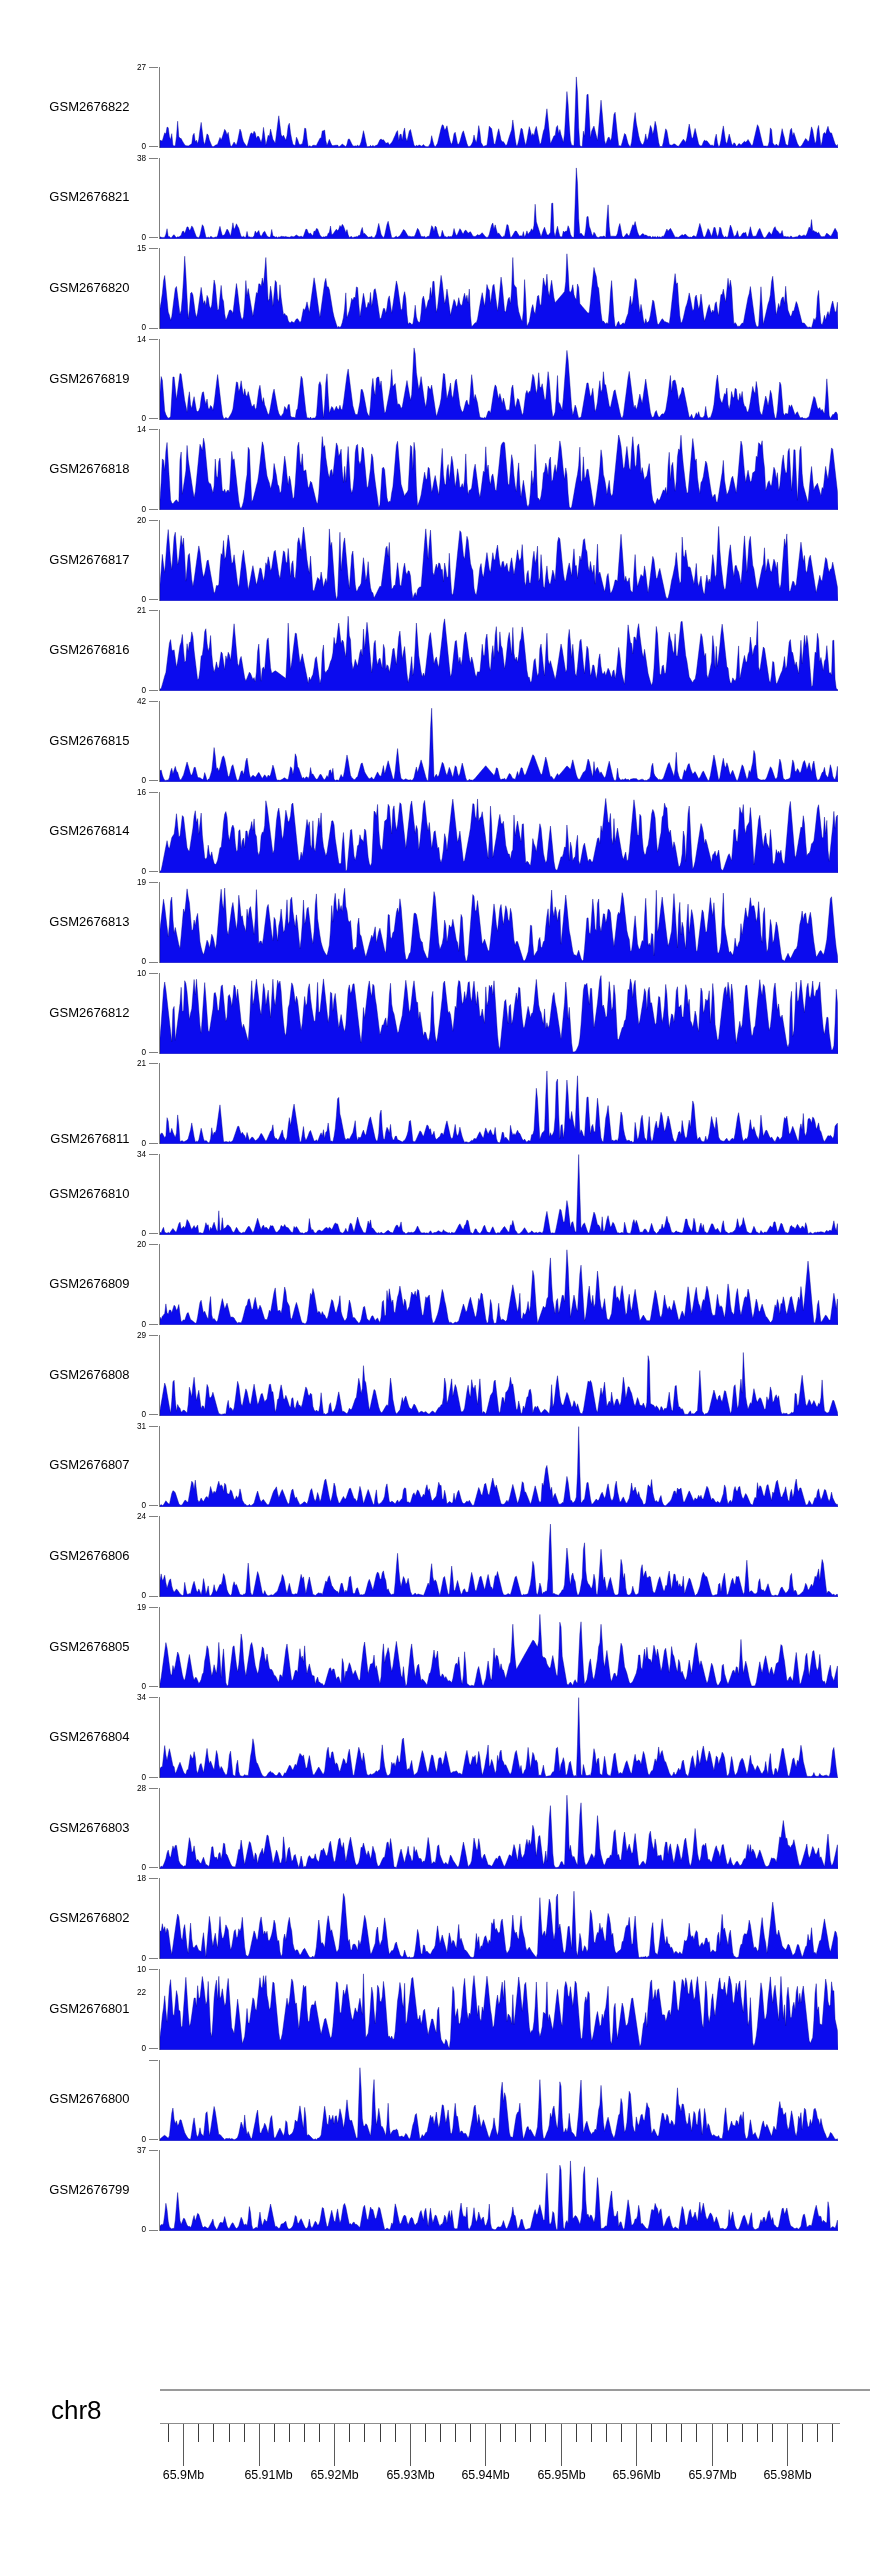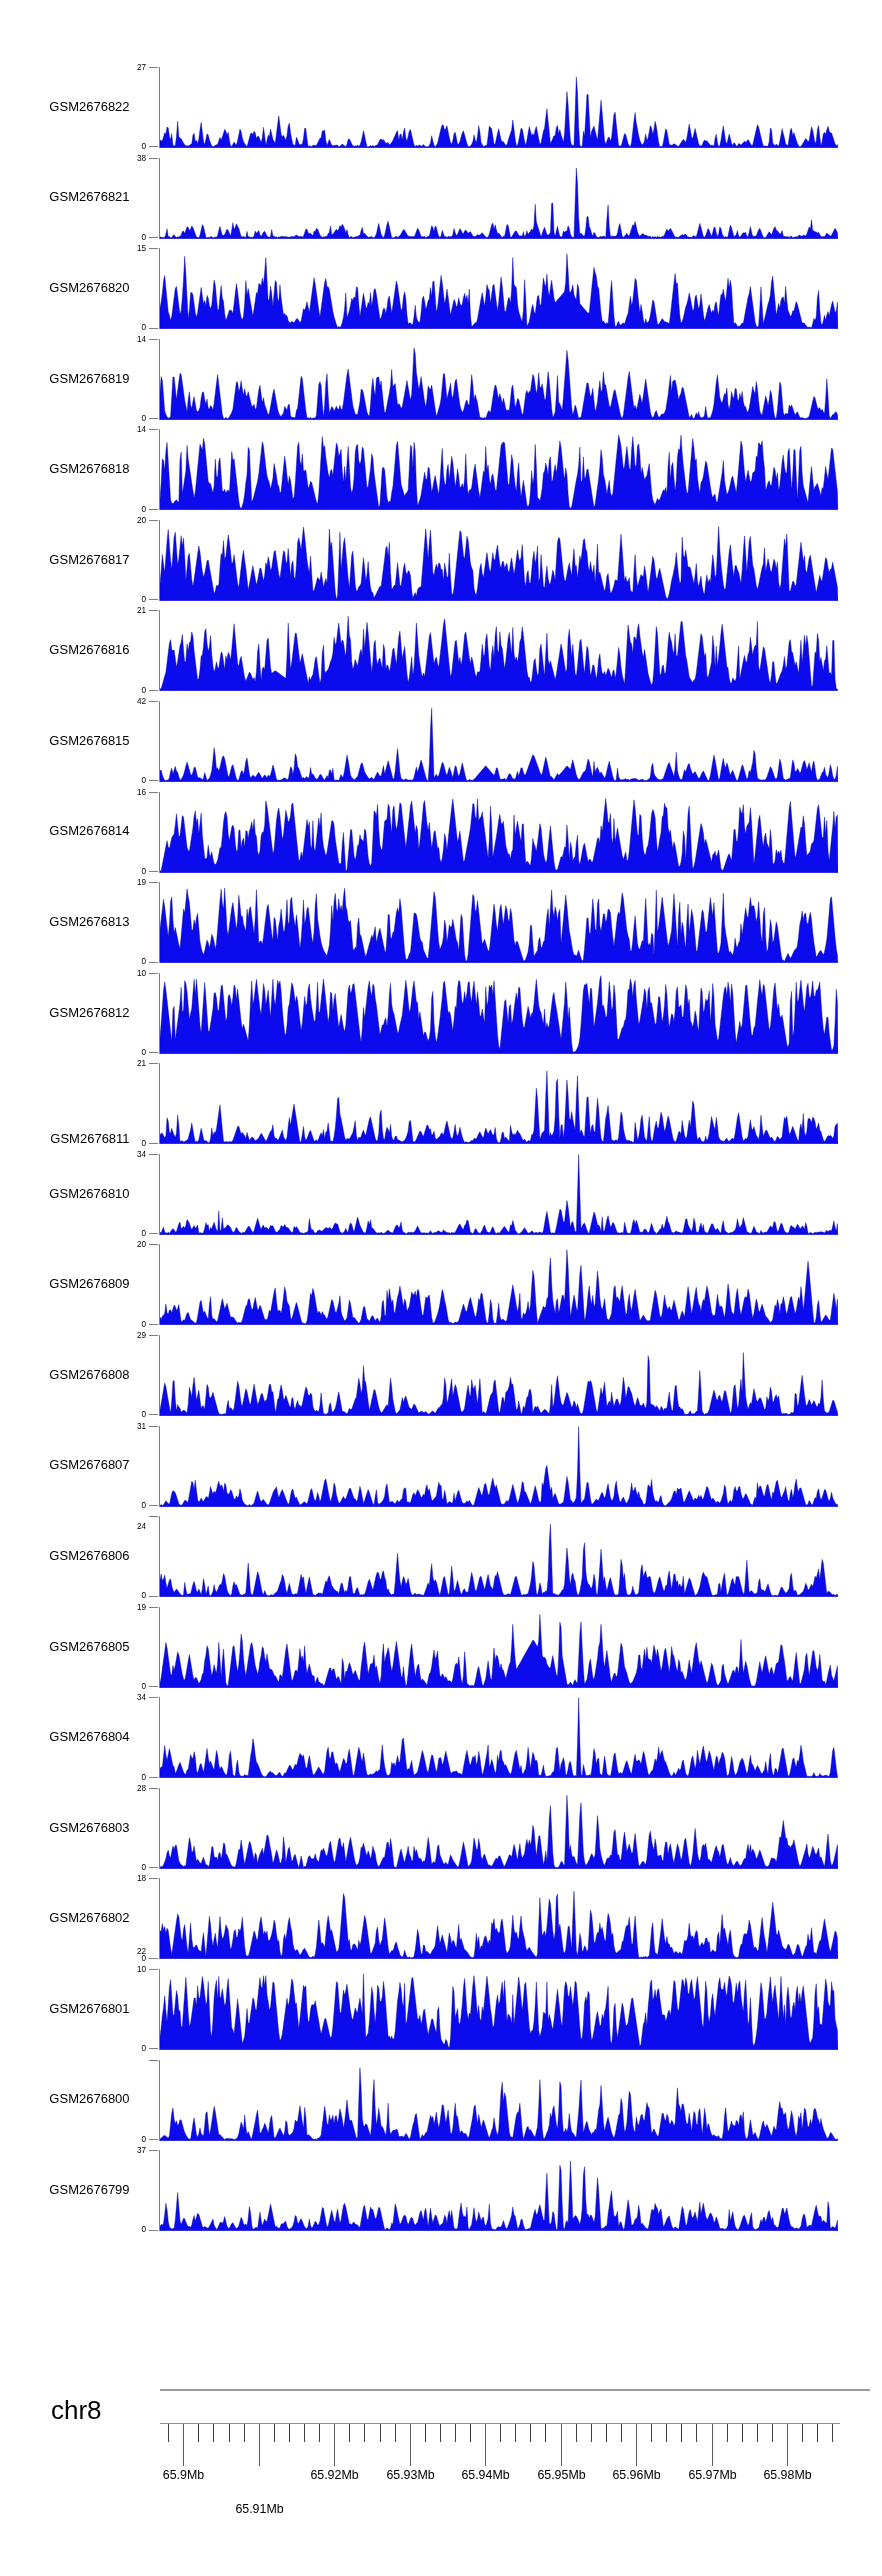--- a/index.html
+++ b/index.html
@@ -196,21 +196,21 @@
         <div class="yzero-label" style="top: 1501px;">0</div>
         <div class="vaxis" style="left: 159px; top: 1426px; height: 81px;"></div>
         <div class="htick" style="left: 149px; top: 1426px; width: 9.4px;"></div>
         <div class="htick" style="left: 149px; top: 1505px; width: 9.4px;"></div>
         <svg class="sig" width="678" height="81" viewBox="0 0 1153 137" style="left: 160px; top: 1426px;">
           <path d="M0,137L0,135.0L2,133.1L4,134.9L6,133.7L8,130.2L10,126.8L12,129.3L14,131.4L16,132.9L18,123.7L20,114.6L22,109.6L24,110.8L26,113.2L28,119.3L30,125.5L32,131.6L34,134.0L36,134.4L38,133.3L40,129.8L42,126.3L44,126.0L46,129.5L48,127.9L50,116.4L52,105.0L54,93.5L56,96.2L58,107.7L60,91.6L62,109.0L64,125.0L66,128.7L68,126.6L70,122.0L72,126.0L74,128.1L76,124.4L78,120.6L80,119.7L82,123.4L84,114.2L86,102.5L88,109.9L90,115.1L92,110.4L94,113.6L96,109.0L98,99.9L100,93.5L102,102.7L104,99.5L106,102.0L108,111.3L110,97.0L112,99.8L114,114.1L116,115.3L118,114.7L120,108.0L122,110.8L124,117.4L126,124.1L128,124.1L130,118.3L132,122.4L134,118.7L136,106.5L138,114.4L140,125.8L142,129.3L144,132.6L146,133.0L148,135.3L150,134.9L152,132.9L154,134.7L156,134.2L158,132.9L160,130.4L162,123.2L164,116.0L166,110.2L168,117.4L170,124.6L172,128.7L174,125.8L176,124.6L178,127.5L180,130.3L182,133.1L184,133.8L186,131.3L188,125.3L190,119.4L192,113.4L194,108.9L196,106.9L198,103.0L200,113.9L202,121.8L204,116.6L206,111.4L208,107.6L210,112.8L212,118.0L214,123.3L216,128.5L218,132.7L220,130.3L222,117.2L224,108.8L226,106.7L228,116.2L230,123.1L232,120.2L234,125.8L236,129.8L238,133.9L240,132.7L242,131.4L244,129.5L246,128.4L248,130.3L250,132.2L252,126.4L254,117.9L256,109.3L258,106.1L260,114.7L262,123.2L264,128.2L266,122.5L268,112.8L270,119.2L272,128.9L274,123.4L276,113.0L278,102.6L280,92.2L282,89.7L284,100.0L286,110.4L288,120.8L290,128.7L292,121.9L294,112.7L296,96.6L298,102.1L300,117.1L302,123.9L304,130.7L306,130.5L308,126.7L310,123.0L312,119.4L314,123.2L316,123.9L318,117.9L320,112.0L322,106.1L324,105.4L326,111.3L328,117.2L330,123.2L332,123.4L334,128.3L336,124.6L338,113.4L340,102.3L342,109.6L344,120.8L346,131.9L348,126.4L350,120.1L352,113.9L354,107.6L356,112.8L358,119.1L360,125.4L362,131.6L364,134.1L366,119.7L368,108.2L370,129.0L372,133.0L374,131.3L376,130.2L378,127.4L380,124.6L382,118.9L384,103.9L386,98.0L388,113.1L390,128.1L392,129.4L394,127.4L396,128.3L398,130.3L400,132.3L402,128.5L404,125.4L406,129.7L408,127.4L410,124.5L412,123.1L414,108.5L416,104.8L418,105.8L420,129.4L422,128.5L424,130.2L426,129.9L428,122.9L430,116.0L432,113.1L434,118.7L436,113.4L438,108.2L440,110.7L442,115.9L444,121.2L446,119.9L448,115.5L450,117.9L452,105.6L454,99.5L456,110.8L458,106.3L460,116.0L462,125.6L464,126.7L466,123.4L468,121.4L470,118.6L472,107.0L474,95.3L476,100.9L478,100.6L480,124.1L482,123.2L484,108.9L486,118.3L488,132.3L490,130.2L492,128.1L494,128.9L496,131.0L498,129.1L500,113.8L502,127.1L504,119.8L506,112.4L508,108.9L510,116.3L512,123.6L514,129.5L516,131.6L518,131.6L520,129.3L522,127.0L524,129.1L526,126.0L528,129.4L530,132.8L532,134.8L534,133.8L536,126.4L538,119.0L540,111.6L542,104.2L544,108.8L546,116.2L548,117.2L550,107.8L552,98.4L554,97.2L556,106.7L558,116.1L560,116.6L562,106.5L564,96.3L566,88.1L568,98.3L570,105.7L572,99.9L574,107.9L576,115.9L578,124.0L580,131.9L582,132.6L584,132.8L586,132.0L588,128.7L590,125.9L592,129.1L594,123.9L596,115.6L598,107.3L600,99.0L602,106.6L604,114.9L606,123.2L608,131.5L610,126.2L612,119.1L614,108.7L616,94.3L618,96.5L620,110.9L622,112.2L624,117.3L626,122.3L628,127.4L630,132.5L632,127.2L634,118.6L636,110.0L638,101.4L640,108.6L642,117.1L644,125.7L646,129.9L648,127.4L650,96.8L652,101.6L654,86.8L656,72.1L658,66.7L660,81.5L662,96.2L664,110.3L666,103.8L668,123.5L670,117.7L672,114.2L674,120.0L676,125.8L678,131.7L680,132.5L682,132.1L684,129.8L686,130.1L688,117.0L690,101.2L692,85.4L694,94.9L696,110.7L698,125.7L700,126.5L702,130.7L704,128.9L706,126.4L708,120.3L710,79.9L712,0.7L714,78.4L716,130.5L718,128.9L720,125.4L722,123.8L724,110.0L726,96.1L728,95.8L730,109.7L732,123.5L734,132.5L736,131.9L738,129.1L740,126.3L742,123.7L744,126.5L746,126.1L748,120.8L750,115.4L752,112.2L754,117.6L756,122.9L758,117.5L760,105.6L762,98.0L764,109.9L766,121.8L768,126.2L770,125.3L772,118.6L774,101.4L776,93.4L778,110.4L780,119.6L782,128.8L784,127.9L786,123.2L788,120.2L790,124.9L792,129.6L794,131.0L796,126.7L798,122.4L800,112.0L802,96.5L804,110.1L806,109.4L808,103.5L810,110.9L812,118.3L814,111.2L816,119.9L818,123.4L820,126.9L822,133.2L824,132.9L826,130.5L828,116.3L830,99.7L832,101.5L834,105.4L836,90.6L838,112.4L840,121.2L842,128.6L844,126.2L846,128.7L848,128.7L850,122.2L852,117.8L854,128.4L856,133.1L858,134.9L860,135.1L862,133.1L864,131.1L866,129.1L868,127.1L870,123.2L872,116.8L874,110.5L876,110.1L878,116.5L880,105.1L882,107.8L884,107.4L886,105.0L888,116.6L890,128.3L892,128.9L894,124.1L896,119.4L898,114.6L900,109.9L902,114.1L904,118.8L906,123.6L908,127.0L910,121.8L912,124.2L914,123.0L916,117.4L918,121.6L920,117.3L922,123.6L924,123.8L926,116.6L928,109.4L930,102.2L932,105.0L934,112.2L936,119.4L938,126.0L940,122.2L942,124.3L944,128.1L946,129.9L948,127.8L950,128.9L952,130.9L954,127.1L956,120.6L958,114.8L960,99.8L962,104.5L964,123.2L966,132.6L968,128.5L970,125.7L972,129.8L974,123.8L976,108.6L978,102.6L980,109.8L982,110.5L984,103.6L986,102.3L988,114.2L990,121.0L992,123.6L994,119.0L996,114.5L998,117.6L1000,122.2L1002,126.7L1004,131.3L1006,133.2L1008,133.9L1010,126.5L1012,120.9L1014,123.0L1016,96.0L1018,109.1L1020,101.4L1022,102.3L1024,109.9L1026,117.5L1028,119.2L1030,110.0L1032,100.7L1034,99.2L1036,108.5L1038,117.7L1040,126.4L1042,112.0L1044,114.4L1046,104.4L1048,94.5L1050,91.9L1052,101.9L1054,111.8L1056,120.5L1058,120.5L1060,114.6L1062,110.5L1064,103.0L1066,115.4L1068,125.3L1070,128.2L1072,113.7L1074,107.4L1076,121.8L1078,114.4L1080,98.8L1082,89.8L1084,105.4L1086,112.0L1088,105.0L1090,104.9L1092,111.9L1094,118.9L1096,125.9L1098,133.0L1100,133.8L1102,132.3L1104,126.3L1106,129.4L1108,133.1L1110,133.0L1112,127.0L1114,121.1L1116,122.8L1118,110.9L1120,106.4L1122,118.3L1124,125.4L1126,121.2L1128,115.1L1130,107.8L1132,108.5L1134,115.9L1136,123.3L1138,128.2L1140,122.7L1142,112.1L1144,121.6L1146,125.9L1148,130.2L1150,132.6L1152,132.7L1153,137Z" fill="#0b0bee" stroke="#000090" stroke-width="0.7"></path>
         </svg>
       </div>
       <div>
         <div class="track-label" style="left: 17.6px; top: 1548px;">GSM2676806</div>
-        <div class="ymax-label" style="top: 1512px; margin-top: 10px;">24</div>
+        <div class="ymax-label" style="top: 1512px;">24</div>
         <div class="yzero-label" style="top: 1591px;">0</div>
         <div class="vaxis" style="left: 159px; top: 1516px; height: 81px;"></div>
         <div class="htick" style="left: 149px; top: 1516px; width: 9.4px;"></div>
         <div class="htick" style="left: 149px; top: 1596px; width: 9.4px;"></div>
         <svg class="sig" width="678" height="81" viewBox="0 0 1153 137" style="left: 160px; top: 1516px;">
           <path d="M0,137L0,109.2L2,98.1L4,109.2L6,106.6L8,100.3L10,113.3L12,122.5L14,115.6L16,108.8L18,106.5L20,118.5L22,125.4L24,129.5L26,126.6L28,123.6L30,126.0L32,128.9L34,131.8L36,133.4L38,134.7L40,133.5L42,112.5L44,124.3L46,132.9L48,132.5L50,131.3L52,132.2L54,124.2L56,116.3L58,110.8L60,118.7L62,126.6L64,129.3L66,123.6L68,128.3L70,133.9L72,123.7L74,106.1L76,116.7L78,132.6L80,126.6L82,118.5L84,134.3L86,135.3L88,132.9L90,128.2L92,116.4L94,125.3L96,129.4L98,124.9L100,120.4L102,115.9L104,116.8L106,109.6L108,97.6L110,102.0L112,114.0L114,125.1L116,130.3L118,133.3L120,134.9L122,132.0L124,118.1L126,111.4L128,117.7L130,116.0L132,121.8L134,127.5L136,133.3L138,133.6L140,134.4L142,132.6L144,132.8L146,129.6L148,104.6L150,79.7L152,104.1L154,129.1L156,133.8L158,133.6L160,124.6L162,114.5L164,104.3L166,94.2L168,100.2L170,110.4L172,120.5L174,130.6L176,133.2L178,126.4L180,131.4L182,134.2L184,135.2L186,134.7L188,133.9L190,133.6L192,134.5L194,132.6L196,130.6L198,129.2L200,126.6L202,120.5L204,114.3L206,109.6L208,99.2L210,102.9L212,111.9L214,124.5L216,131.2L218,122.6L220,114.2L222,122.8L224,131.5L226,132.8L228,133.2L230,131.8L232,132.4L234,130.5L236,120.0L238,109.4L240,98.9L242,106.6L244,103.1L246,118.2L248,131.8L250,121.9L252,112.0L254,103.3L256,113.2L258,123.1L260,133.0L262,133.6L264,134.9L266,133.0L268,131.6L270,130.1L272,131.3L274,130.6L276,133.5L278,125.7L280,117.9L282,110.0L284,112.8L286,104.6L288,101.2L290,109.4L292,117.6L294,120.4L296,124.2L298,125.6L300,127.7L302,127.9L304,131.9L306,123.0L308,114.2L310,114.3L312,123.1L314,130.0L316,125.8L318,129.0L320,118.1L322,103.9L324,102.2L326,116.4L328,130.7L330,132.3L332,129.7L334,122.8L336,121.7L338,128.6L340,134.3L342,133.3L344,133.8L346,133.0L348,132.9L350,127.3L352,119.6L354,111.9L356,107.4L358,112.7L360,119.4L362,126.0L364,117.2L366,108.1L368,99.0L370,94.8L372,97.3L374,106.8L376,107.4L378,96.4L380,92.9L382,103.9L384,109.5L386,125.9L388,123.5L390,129.0L392,132.3L394,133.4L396,132.4L398,132.5L400,112.6L402,86.5L404,63.0L406,89.1L408,109.2L410,119.9L412,111.2L414,102.6L416,106.9L418,115.5L420,113.1L422,105.7L424,116.8L426,128.0L428,132.5L430,134.4L432,132.7L434,130.5L436,133.5L438,132.7L440,132.2L442,133.3L444,133.6L446,134.0L448,135.0L450,130.6L452,124.9L454,119.3L456,113.6L458,118.1L460,96.7L462,80.7L464,103.3L466,111.4L468,108.2L470,111.5L472,120.0L474,128.5L476,134.7L478,125.4L480,115.1L482,104.8L484,102.5L486,112.9L488,123.2L490,132.5L492,132.3L494,108.6L496,84.8L498,103.3L500,127.1L502,125.6L504,117.2L506,109.3L508,117.6L510,126.0L512,133.2L514,130.4L516,124.9L518,123.4L520,128.9L522,129.3L524,129.0L526,117.9L528,106.7L530,95.5L532,103.8L534,115.0L536,126.2L538,126.9L540,119.0L542,111.2L544,103.3L546,101.9L548,109.7L550,117.6L552,125.4L554,117.2L556,107.0L558,99.1L560,109.3L562,119.0L564,120.8L566,125.4L568,113.0L570,101.0L572,102.3L574,94.1L576,102.5L578,110.9L580,119.3L582,127.7L584,133.2L586,133.8L588,133.8L590,133.0L592,131.3L594,132.8L596,133.0L598,126.4L600,118.8L602,111.1L604,103.4L606,102.0L608,109.7L610,117.4L612,125.0L614,132.7L616,134.8L618,132.9L620,133.6L622,133.0L624,132.9L626,131.3L628,123.3L630,115.2L632,100.6L634,76.8L636,83.9L638,107.7L640,130.4L642,134.0L644,125.5L646,113.6L648,119.8L650,133.3L652,129.5L654,129.2L656,127.0L658,127.6L660,105.4L662,46.0L664,13.4L666,72.7L668,132.1L670,131.2L672,132.5L674,133.3L676,133.8L678,134.2L680,131.6L682,129.5L684,125.4L686,124.5L688,115.9L690,85.0L692,54.1L694,72.6L696,103.5L698,117.2L700,101.1L702,96.5L704,106.4L706,111.1L708,126.1L710,134.1L712,133.7L714,127.9L716,117.1L718,104.6L720,57.1L722,45.2L724,92.7L726,108.9L728,114.9L730,116.4L732,120.8L734,122.9L736,115.5L738,98.6L740,108.2L742,132.3L744,133.1L746,113.2L748,84.7L750,56.2L752,81.9L754,110.4L756,103.3L758,116.9L760,127.5L762,118.6L764,109.8L766,104.2L768,113.0L770,121.9L772,130.7L774,133.9L776,133.8L778,134.0L780,131.0L782,106.1L784,73.4L786,82.5L788,106.8L790,97.5L792,121.5L794,132.2L796,133.9L798,133.9L800,132.9L802,129.1L804,119.0L806,127.4L808,132.7L810,133.4L812,132.3L814,130.6L816,111.0L818,89.7L820,82.4L822,103.8L824,97.3L826,92.9L828,104.4L830,104.8L832,101.9L834,103.3L836,115.3L838,127.2L840,130.6L842,129.9L844,123.0L846,115.3L848,107.6L850,102.8L852,110.5L854,118.1L856,125.8L858,127.1L860,118.0L862,118.1L864,101.5L866,93.2L868,109.8L870,124.9L872,111.6L874,98.3L876,99.1L878,112.4L880,109.5L882,120.3L884,114.8L886,120.7L888,118.0L890,102.0L892,132.4L894,125.5L896,118.7L898,111.9L900,105.0L902,107.9L904,114.8L906,121.6L908,128.4L910,135.3L912,133.3L914,131.6L916,125.9L918,119.9L920,110.2L922,100.5L924,95.3L926,99.5L928,102.4L930,102.9L932,110.3L934,117.8L936,125.2L938,132.4L940,134.7L942,135.0L944,133.5L946,133.9L948,131.9L950,115.7L952,114.0L954,129.3L956,115.5L958,104.5L960,96.9L962,115.7L964,133.8L966,132.6L968,125.9L970,117.7L972,109.5L974,105.3L976,113.5L978,116.6L980,102.3L982,103.2L984,102.3L986,110.1L988,117.9L990,125.7L992,133.0L994,128.7L996,101.2L998,74.8L1000,102.3L1002,129.9L1004,127.5L1006,126.6L1008,129.0L1010,131.4L1012,132.1L1014,131.5L1016,128.9L1018,111.7L1020,106.3L1022,123.5L1024,126.0L1026,125.0L1028,128.4L1030,125.8L1032,120.2L1034,114.8L1036,122.1L1038,129.3L1040,134.3L1042,135.0L1044,135.1L1046,134.0L1048,134.5L1050,135.3L1052,132.7L1054,127.3L1056,121.6L1058,120.4L1060,124.5L1062,127.6L1064,130.8L1066,129.2L1068,126.8L1070,122.5L1072,101.7L1074,97.2L1076,117.9L1078,128.9L1080,125.5L1082,127.9L1084,134.3L1086,133.9L1088,133.3L1090,131.6L1092,129.3L1094,127.4L1096,121.9L1098,114.2L1100,117.9L1102,125.6L1104,124.1L1106,119.5L1108,115.5L1110,120.0L1112,112.1L1114,101.9L1116,104.5L1118,98.6L1120,89.6L1122,108.8L1124,91.2L1126,73.6L1128,80.0L1130,97.6L1132,115.2L1134,131.9L1136,127.8L1138,128.2L1140,129.7L1142,132.1L1144,133.7L1146,132.4L1148,135.2L1150,133.3L1152,132.9L1153,137Z" fill="#0b0bee" stroke="#000090" stroke-width="0.7"></path>
         </svg>
       </div>
       <div>
         <div class="track-label" style="left: 17.6px; top: 1639px;">GSM2676805</div>
@@ -262,21 +262,21 @@
         <div class="yzero-label" style="top: 2044px;">0</div>
         <div class="vaxis" style="left: 159px; top: 1969px; height: 81px;"></div>
         <div class="htick" style="left: 149px; top: 1969px; width: 9.4px;"></div>
         <div class="htick" style="left: 149px; top: 2048px; width: 9.4px;"></div>
         <svg class="sig" width="678" height="81" viewBox="0 0 1153 137" style="left: 160px; top: 1969px;">
           <path d="M0,137L0,115.3L2,98.9L4,78.8L6,65.0L8,45.2L10,70.8L12,90.2L14,60.7L16,31.1L18,17.7L20,47.2L22,76.8L24,78.7L26,57.5L28,36.4L30,46.0L32,69.6L34,71.0L36,98.7L38,96.5L40,68.7L42,40.9L44,13.8L46,43.0L48,74.5L50,97.5L52,92.0L54,77.7L56,63.4L58,49.1L60,48.9L62,63.3L64,28.0L66,49.8L68,48.3L70,30.4L72,12.4L74,24.7L76,42.6L78,60.6L80,54.2L82,20.8L84,63.3L86,105.8L88,115.3L90,86.8L92,49.1L94,30.1L96,18.7L98,52.4L100,12.1L102,50.3L104,45.5L106,33.2L108,47.9L110,62.6L112,57.0L114,31.4L116,15.7L118,43.6L120,71.5L122,99.4L124,103.8L126,109.9L128,90.7L130,70.8L132,50.9L134,67.6L136,87.5L138,107.4L140,126.6L142,121.0L144,114.2L146,93.0L148,66.8L150,91.2L152,91.9L154,77.5L156,63.1L158,48.6L160,52.3L162,66.7L164,70.7L166,51.9L168,33.2L170,14.5L172,31.0L174,30.9L176,11.0L178,28.1L180,10.9L182,44.2L184,54.4L186,69.4L188,64.1L190,43.0L192,21.9L194,23.5L196,44.6L198,65.7L200,86.9L202,108.0L204,121.2L206,118.3L208,109.9L210,94.7L212,79.6L214,64.4L216,49.3L218,62.8L220,54.0L222,35.2L224,16.5L226,21.5L228,40.2L230,59.0L232,57.5L234,79.6L236,101.8L238,84.6L240,65.5L242,46.3L244,27.2L246,32.1L248,28.3L250,69.7L252,89.5L254,88.2L256,68.6L258,60.8L260,60.4L262,61.1L264,53.6L266,65.3L268,76.9L270,88.5L272,100.2L274,110.6L276,101.9L278,93.3L280,84.6L282,83.6L284,92.3L286,100.9L288,109.6L290,117.5L292,113.8L294,97.3L296,71.9L298,46.6L300,21.2L302,23.3L304,48.7L306,74.1L308,74.0L310,54.7L312,35.4L314,44.7L316,35.6L318,25.6L320,40.8L322,56.1L324,71.5L326,81.9L328,86.9L330,76.3L332,65.7L334,71.4L336,73.6L338,59.9L340,49.4L342,63.1L344,76.9L346,7.9L348,71.2L350,116.7L352,112.7L354,108.7L356,90.4L358,60.4L360,30.5L362,40.8L364,70.7L366,93.0L368,67.6L370,27.4L372,32.0L374,54.0L376,55.9L378,46.8L380,20.7L382,36.6L384,62.7L386,88.8L388,114.8L390,113.5L392,118.4L394,113.7L396,119.0L398,118.6L400,105.3L402,79.4L404,53.6L406,41.0L408,22.6L410,34.0L412,56.1L414,65.0L416,23.9L418,93.6L420,87.5L422,69.5L424,51.5L426,33.6L428,15.6L430,14.0L432,31.6L434,49.2L436,66.9L438,84.5L440,85.2L442,78.3L444,93.7L446,86.1L448,70.6L450,67.9L452,83.4L454,98.9L456,111.7L458,102.7L460,93.7L462,84.7L464,84.8L466,93.8L468,102.7L470,108.5L472,69.9L474,64.5L476,103.1L478,119.3L480,123.0L482,126.6L484,127.5L486,119.3L488,122.4L490,130.6L492,134.5L494,118.4L496,74.0L498,29.5L500,37.5L502,81.9L504,75.0L506,67.1L508,91.0L510,93.5L512,80.5L514,60.3L516,31.9L518,15.6L520,44.0L522,72.4L524,85.5L526,74.4L528,77.4L530,52.5L532,27.6L534,10.9L536,31.8L538,55.2L540,78.7L542,61.6L544,83.6L546,88.3L548,64.1L550,72.6L552,52.4L554,32.1L556,11.8L558,27.6L560,47.9L562,68.1L564,80.0L566,99.5L568,95.4L570,75.7L572,56.1L574,44.0L576,60.5L578,54.5L580,35.4L582,21.8L584,50.0L586,19.0L588,51.8L590,88.9L592,76.0L594,78.1L596,82.7L598,93.5L600,43.3L602,94.3L604,76.6L606,55.4L608,34.3L610,13.2L612,29.3L614,50.4L616,71.6L618,51.7L620,26.2L622,22.4L624,47.9L626,73.4L628,98.8L630,109.3L632,104.5L634,103.6L636,89.3L638,62.7L640,21.7L642,62.9L644,104.2L646,114.7L648,107.7L650,97.6L652,73.3L654,74.5L656,77.1L658,21.5L660,87.7L662,77.0L664,84.4L666,95.2L668,103.2L670,87.5L672,69.3L674,51.2L676,34.3L678,52.4L680,70.6L682,88.8L684,96.4L686,63.7L688,30.9L690,21.0L692,27.5L694,45.9L696,45.8L698,29.7L700,46.3L702,62.9L704,45.4L706,20.3L708,23.9L710,49.0L712,74.0L714,99.1L716,118.9L718,116.5L720,93.2L722,58.2L724,46.9L726,54.9L728,37.7L730,41.5L732,101.6L734,122.1L736,115.5L738,105.6L740,93.2L742,80.8L744,72.0L746,84.4L748,96.8L750,94.6L752,76.5L754,85.2L756,72.7L758,65.7L760,48.5L762,29.0L764,87.4L766,121.5L768,127.7L770,107.2L772,65.6L774,58.1L776,99.7L778,117.9L780,102.8L782,87.7L784,72.6L786,57.5L788,64.9L790,80.0L792,95.1L794,95.8L796,91.1L798,77.3L800,63.6L802,49.8L804,49.0L806,62.8L808,76.5L810,90.3L812,104.1L814,117.8L816,131.6L818,127.2L820,110.2L822,93.3L824,89.1L826,73.6L828,98.4L830,64.9L832,44.7L834,22.5L836,18.2L838,52.7L840,46.7L842,34.8L844,50.9L846,35.4L848,33.1L850,48.1L852,63.0L854,78.0L856,77.5L858,77.8L860,88.7L862,82.6L864,72.8L866,69.4L868,79.2L870,64.2L872,41.7L874,19.1L876,22.6L878,45.1L880,67.7L882,71.3L884,53.3L886,35.2L888,17.2L890,20.0L892,32.9L894,14.6L896,22.9L898,41.3L900,42.2L902,24.8L904,17.6L906,35.1L908,52.5L910,46.8L912,26.7L914,12.6L916,32.6L918,52.7L920,72.8L922,92.9L924,99.8L926,60.1L928,20.4L930,38.4L932,78.1L934,90.5L936,77.3L938,52.2L940,41.8L942,66.9L944,79.4L946,59.8L948,41.9L950,23.2L952,14.7L954,33.4L956,34.7L958,34.5L960,22.2L962,38.9L964,46.3L966,27.0L968,11.5L970,17.5L972,28.1L974,54.5L976,58.9L978,41.3L980,23.8L982,41.4L984,25.4L986,19.9L988,46.1L990,60.9L992,73.6L994,39.0L996,18.6L998,56.9L1000,95.3L1002,86.1L1004,48.3L1006,86.9L1008,125.5L1010,131.0L1012,124.7L1014,113.2L1016,96.4L1018,72.0L1020,47.5L1022,23.1L1024,35.2L1026,59.7L1028,84.1L1030,84.1L1032,75.0L1034,50.3L1036,32.9L1038,13.0L1040,39.7L1042,57.5L1044,37.7L1046,27.4L1048,47.2L1050,67.0L1052,86.9L1054,54.2L1056,12.3L1058,48.8L1060,84.7L1062,60.5L1064,96.1L1066,46.5L1068,30.6L1070,50.9L1072,82.3L1074,82.2L1076,63.4L1078,56.2L1080,68.8L1082,39.2L1084,29.1L1086,58.7L1088,41.0L1090,57.3L1092,38.8L1094,28.5L1096,47.1L1098,65.7L1100,84.2L1102,102.8L1104,121.4L1106,126.0L1108,121.0L1110,116.0L1112,87.1L1114,40.8L1116,24.6L1118,70.8L1120,63.9L1122,92.5L1124,94.1L1126,94.5L1128,68.6L1130,42.7L1132,16.7L1134,28.4L1136,54.3L1138,63.0L1140,60.4L1142,21.4L1144,36.7L1146,36.7L1148,85.0L1150,94.5L1152,104.0L1153,137Z" fill="#0b0bee" stroke="#000090" stroke-width="0.7"></path>
         </svg>
       </div>
       <div>
         <div class="track-label" style="left: 17.6px; top: 2091px;">GSM2676800</div>
-        <div class="ymax-label" style="top: 1947px;">22</div>
+        <div class="ymax-label" style="top: 1988px;">22</div>
         <div class="yzero-label" style="top: 2135px;">0</div>
         <div class="vaxis" style="left: 159px; top: 2060px; height: 81px;"></div>
         <div class="htick" style="left: 149px; top: 2060px; width: 9.4px;"></div>
         <div class="htick" style="left: 149px; top: 2139px; width: 9.4px;"></div>
         <svg class="sig" width="678" height="81" viewBox="0 0 1153 137" style="left: 160px; top: 2060px;">
           <path d="M0,137L0,134.0L2,132.3L4,130.6L6,128.9L8,127.7L10,129.4L12,131.1L14,132.8L16,128.3L18,109.2L20,90.1L22,81.3L24,100.4L26,108.0L28,103.0L30,111.3L32,108.3L34,101.3L36,101.8L38,108.9L40,116.0L42,123.0L44,126.9L46,130.2L48,133.2L50,133.8L52,134.3L54,122.3L56,108.0L58,98.0L60,112.3L62,126.5L64,130.9L66,125.4L68,114.9L70,124.6L72,126.9L74,129.2L76,110.8L78,90.3L80,87.5L82,108.1L84,128.6L86,118.6L88,105.3L90,92.0L92,78.7L94,87.0L96,100.3L98,113.6L100,126.9L102,126.2L104,128.3L106,130.9L108,132.9L110,135.1L112,133.1L114,133.2L116,133.4L118,132.8L120,134.1L122,133.2L124,134.0L126,135.2L128,134.4L130,133.3L132,131.0L134,124.9L136,115.0L138,105.1L140,110.3L142,117.9L144,93.1L146,113.1L148,126.7L150,121.2L152,126.2L154,131.7L156,133.6L158,124.2L160,114.2L162,104.3L164,92.1L166,84.8L168,106.0L170,123.8L172,123.7L174,117.3L176,114.0L178,107.2L180,111.1L182,117.8L184,124.6L186,111.8L188,98.6L190,94.2L192,112.9L194,131.5L196,132.4L198,128.0L200,123.5L202,119.0L204,115.3L206,119.8L208,124.3L210,128.7L212,122.1L214,102.8L216,105.8L218,125.1L220,128.2L222,126.3L224,124.9L226,121.9L228,115.8L230,101.6L232,104.4L234,104.1L236,90.5L238,77.6L240,91.2L242,104.8L244,116.4L246,80.2L248,96.0L250,128.4L252,126.5L254,127.8L256,129.8L258,131.8L260,133.8L262,135.0L264,133.5L266,135.2L268,132.7L270,132.2L272,130.6L274,127.1L276,110.8L278,94.6L280,78.3L282,91.8L284,108.0L286,109.8L288,93.2L290,101.5L292,99.8L294,93.7L296,108.6L298,95.3L300,94.5L302,107.7L304,96.8L306,82.6L308,90.7L310,100.7L312,115.9L314,104.7L316,87.4L318,67.4L320,86.0L322,100.5L324,103.0L326,102.2L328,109.9L330,117.6L332,125.3L334,132.8L336,131.5L338,72.1L340,12.8L342,46.6L344,98.5L346,111.3L348,112.3L350,108.1L352,109.8L354,116.1L356,122.4L358,128.8L360,109.1L362,58.6L364,32.9L366,83.4L368,110.3L370,99.0L372,81.9L374,95.5L376,112.6L378,112.9L380,116.9L382,122.6L384,128.3L386,108.9L388,73.1L390,114.2L392,126.8L394,122.6L396,119.7L398,118.7L400,119.3L402,116.9L404,118.9L406,128.5L408,130.5L410,129.0L412,129.1L414,130.7L416,128.9L418,124.5L420,126.9L422,131.2L424,134.5L426,130.4L428,120.3L430,110.2L432,104.3L434,93.1L436,90.7L438,105.3L440,120.0L442,133.8L444,131.4L446,126.4L448,129.9L450,127.1L452,122.9L454,122.6L456,112.9L458,103.1L460,93.4L462,98.7L464,95.6L466,109.2L468,100.4L470,88.1L472,105.0L474,115.1L476,106.0L478,90.9L480,75.9L482,76.8L484,91.8L486,106.9L488,97.4L490,84.5L492,103.9L494,123.3L496,125.6L498,115.5L500,93.9L502,73.3L504,94.9L506,95.8L508,110.3L510,124.0L512,120.2L514,120.9L516,124.8L518,124.5L520,124.5L522,128.6L524,132.7L526,127.4L528,116.6L530,105.8L532,95.0L534,79.7L536,76.2L538,93.3L540,108.8L542,92.2L544,102.5L546,114.6L548,107.9L550,101.2L552,107.4L554,114.1L556,120.8L558,127.5L560,132.7L562,126.6L564,120.1L566,114.4L568,98.0L570,111.0L572,121.3L574,128.4L576,118.8L578,85.6L580,52.4L582,37.3L584,70.5L586,55.3L588,62.4L590,82.4L592,102.5L594,122.5L596,130.0L598,130.6L600,131.6L602,118.9L604,106.1L606,93.4L608,88.7L610,87.7L612,73.0L614,96.8L616,120.5L618,134.4L620,128.4L622,121.3L624,114.2L626,112.6L628,119.1L630,117.7L632,121.4L634,125.1L636,128.7L638,130.4L640,121.7L642,113.0L644,80.6L646,33.1L648,69.2L650,116.7L652,132.9L654,133.1L656,128.5L658,123.0L660,118.7L662,110.0L664,90.3L666,98.4L668,82.8L670,77.8L672,93.4L674,109.0L676,116.6L678,90.1L680,36.7L682,44.2L684,97.6L686,122.3L688,121.6L690,115.9L692,122.5L694,113.9L696,90.4L698,110.4L700,121.5L702,123.8L704,126.1L706,130.7L708,129.7L710,109.0L712,88.4L714,57.9L716,33.7L718,84.1L720,123.8L722,116.0L724,108.1L726,103.7L728,111.6L730,118.9L732,122.9L734,126.3L736,122.7L738,122.5L740,117.1L742,119.0L744,102.1L746,84.4L748,76.0L750,42.8L752,72.7L754,105.9L756,120.8L758,112.1L760,103.3L762,96.9L764,105.7L766,114.5L768,123.3L770,128.2L772,132.7L774,126.5L776,115.5L778,104.5L780,93.4L782,90.7L784,65.1L786,73.0L788,101.5L790,122.6L792,117.9L794,105.9L796,79.3L798,52.8L800,57.5L802,84.1L804,110.6L806,119.2L808,122.5L810,96.4L812,106.6L814,111.4L816,102.3L818,93.2L820,92.0L822,101.1L824,102.5L826,87.4L828,72.2L830,78.9L832,81.8L834,105.5L836,125.1L838,120.8L840,116.7L842,121.0L844,125.3L846,129.5L848,128.1L850,115.4L852,102.7L854,90.0L856,90.6L858,99.8L860,103.5L862,91.9L864,95.6L866,107.2L868,109.0L870,102.1L872,104.9L874,111.9L876,107.6L878,77.2L880,46.9L882,74.3L884,78.6L886,87.8L888,74.4L890,74.9L892,85.9L894,101.8L896,109.4L898,106.7L900,90.0L902,104.7L904,120.7L906,103.9L908,87.1L910,91.2L912,108.0L914,110.6L916,88.3L918,82.3L920,104.5L922,126.8L924,107.6L926,82.0L928,94.4L930,117.2L932,107.8L934,111.1L936,120.6L938,126.3L940,128.3L942,126.5L944,128.7L946,129.9L948,130.3L950,127.9L952,133.0L954,132.8L956,133.4L958,121.1L960,95.6L962,80.9L964,105.1L966,121.7L968,117.9L970,110.6L972,103.5L974,110.8L976,110.5L978,112.3L980,102.3L982,103.7L984,111.5L986,96.7L988,92.3L990,102.1L992,87.7L994,121.9L996,131.7L998,133.8L1000,128.9L1002,115.0L1004,101.2L1006,112.7L1008,126.6L1010,125.9L1012,122.8L1014,128.0L1016,132.7L1018,134.3L1020,127.7L1022,118.3L1024,108.9L1026,103.1L1028,112.5L1030,114.4L1032,109.0L1034,113.6L1036,119.0L1038,124.4L1040,129.4L1042,121.1L1044,112.3L1046,116.6L1048,119.1L1050,101.3L1052,83.5L1054,70.3L1056,82.7L1058,81.1L1060,92.1L1062,92.4L1064,89.0L1066,108.0L1068,118.8L1070,113.4L1072,99.7L1074,86.0L1076,96.1L1078,109.8L1080,123.5L1082,129.3L1084,119.1L1086,95.4L1088,100.9L1090,89.1L1092,118.6L1094,100.1L1096,81.6L1098,84.2L1100,102.7L1102,114.1L1104,112.0L1106,100.6L1108,109.4L1110,100.1L1112,83.9L1114,81.7L1116,87.0L1118,98.1L1120,101.4L1122,110.5L1124,99.2L1126,109.5L1128,116.8L1130,122.4L1132,126.9L1134,132.6L1136,132.4L1138,129.0L1140,122.9L1142,124.0L1144,127.4L1146,130.8L1148,134.2L1150,134.5L1152,133.5L1153,137Z" fill="#0b0bee" stroke="#000090" stroke-width="0.7"></path>
         </svg>
       </div>
       <div>
         <div class="track-label" style="left: 17.6px; top: 2182px;">GSM2676799</div>
@@ -345,21 +345,21 @@
         <div class="Mtick" style="left: 334px; top: 2424px; height: 42px;"></div>
         <div class="Mtick" style="left: 410px; top: 2424px; height: 42px;"></div>
         <div class="Mtick" style="left: 485px; top: 2424px; height: 42px;"></div>
         <div class="Mtick" style="left: 561px; top: 2424px; height: 42px;"></div>
         <div class="Mtick" style="left: 636px; top: 2424px; height: 42px;"></div>
         <div class="Mtick" style="left: 712px; top: 2424px; height: 42px;"></div>
         <div class="Mtick" style="left: 787px; top: 2424px; height: 42px;"></div>
       </div>
     <div id="ruler-labels">
         <div class="ruler-label" style="left: 183px; top: 2468px; text-align: center;">65.9Mb</div>
-        <div class="ruler-label" style="left: 259px; top: 2468px; margin-top: 34px;">65.91Mb</div>
+        <div class="ruler-label" style="left: 268px; top: 2468px;">65.91Mb</div>
         <div class="ruler-label" style="left: 334px; top: 2468px;">65.92Mb</div>
         <div class="ruler-label" style="left: 410px; top: 2468px;">65.93Mb</div>
         <div class="ruler-label" style="left: 485px; top: 2468px;">65.94Mb</div>
         <div class="ruler-label" style="left: 561px; top: 2468px;">65.95Mb</div>
         <div class="ruler-label" style="left: 636px; top: 2468px;">65.96Mb</div>
         <div class="ruler-label" style="left: 712px; top: 2468px;">65.97Mb</div>
         <div class="ruler-label" style="left: 787px; top: 2468px;">65.98Mb</div>
       </div>
   </div>
 </div>

